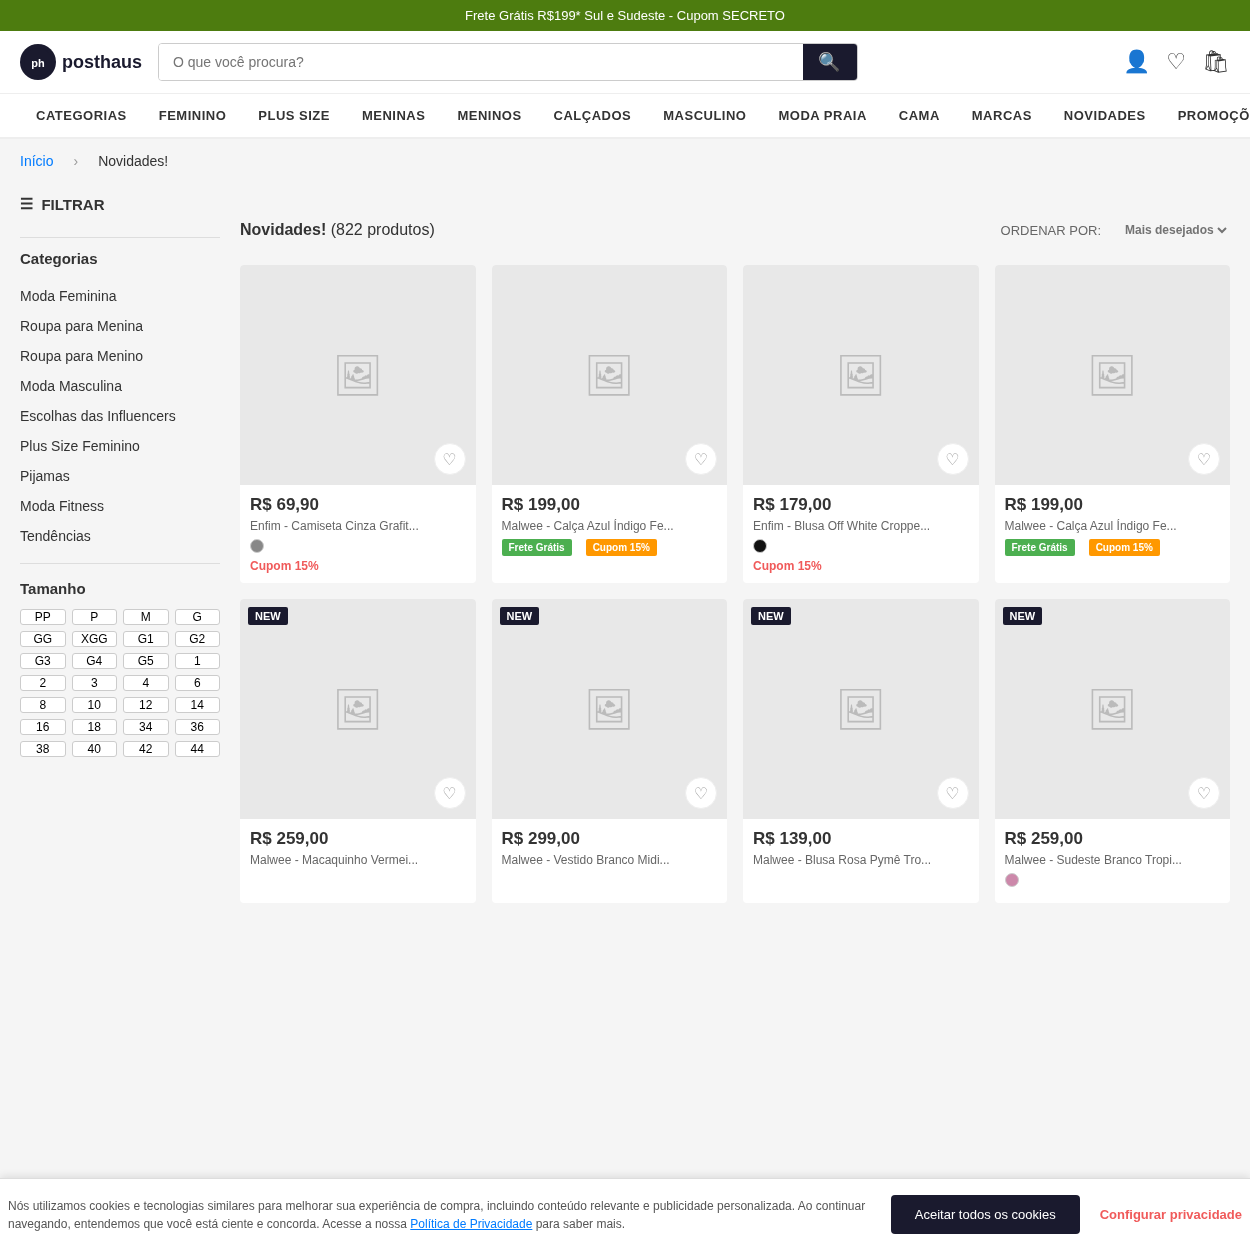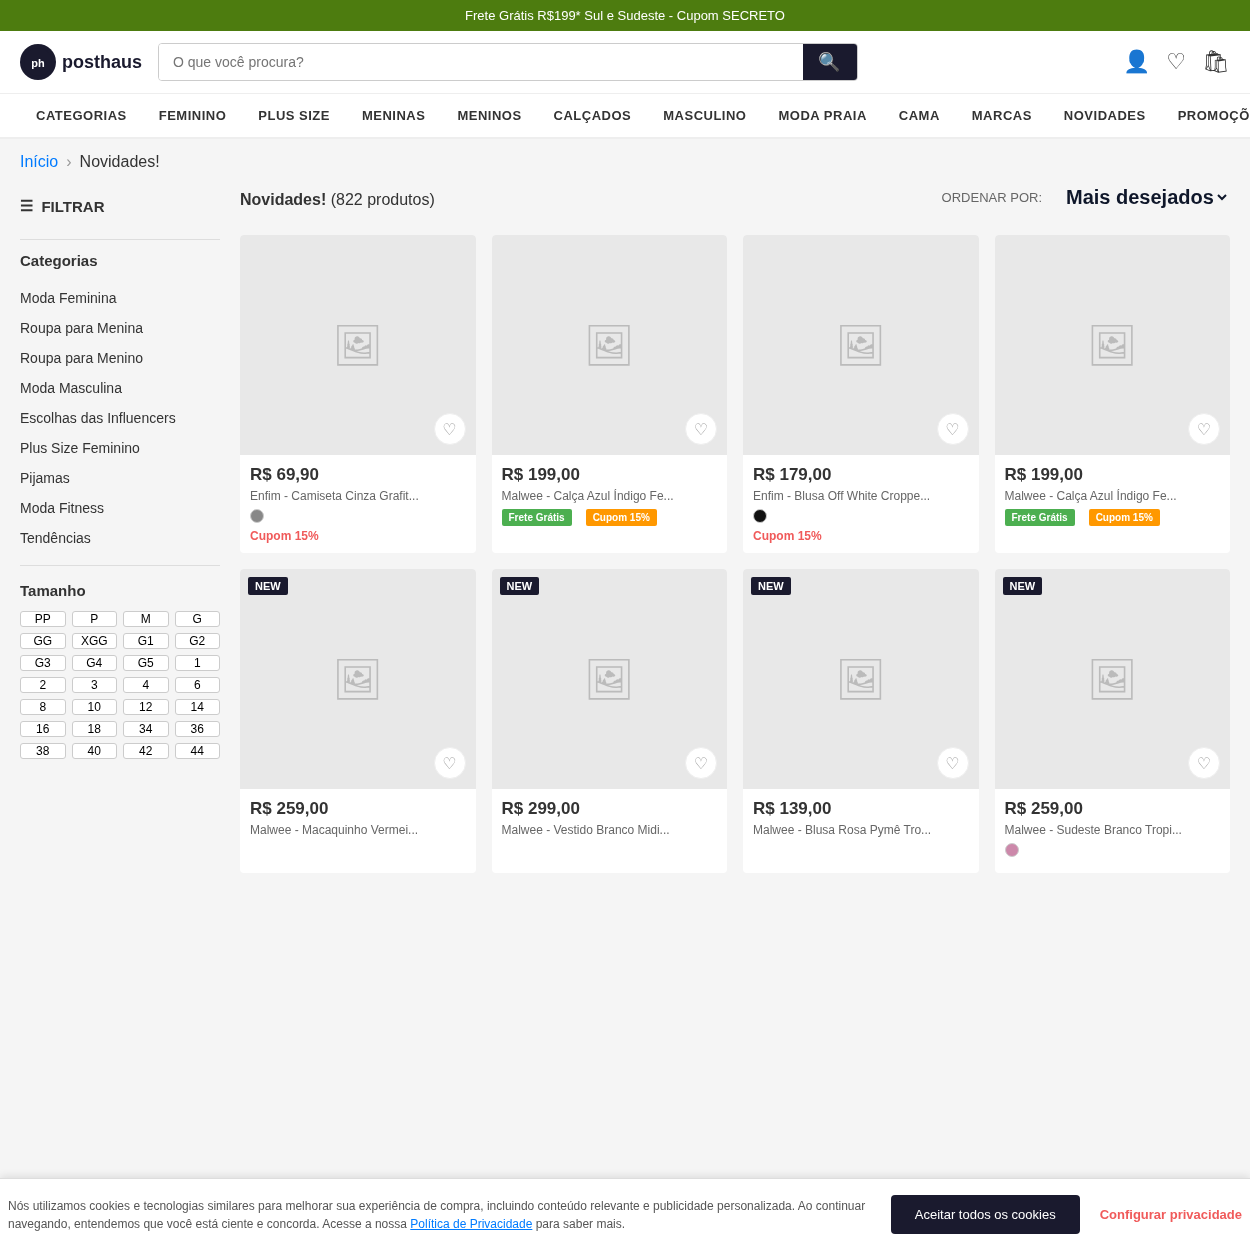--- a/index.html
+++ b/index.html
@@ -97,22 +97,22 @@
       text-transform: uppercase;
       letter-spacing: 0.5px;
       white-space: nowrap;
     }
 
     
     .breadcrumb {
       padding: 14px 20px;
       display: flex;
       align-items: center;
-      gap: 8px;
-      font-size: 16px;
+      gap: 20px;
+      font-size: 14px;
       text-align: center;
     }
     .breadcrumb-link { color: #007bff; cursor: pointer; }
     .breadcrumb-sep { color: #999; }
     .breadcrumb-current { color: #333; }
 
     
     .main-layout {
       display: flex;
       gap: 0;
@@ -171,41 +171,42 @@
       cursor: pointer;
       font-size: 12px;
       border-radius: 3px;
     }
 
     
     .product-area { flex: 1; }
 
     .product-area-header {
       display: flex;
-      align-items: flex-end;
+      align-items: center;
       justify-content: space-between;
       margin-bottom: 16px;
       padding-bottom: 10px;
+      margin-top: 38px;
     }
     .product-count {
       font-size: 16px;
       font-weight: normal;
     }
     .sort-area {
       display: flex;
       align-items: center;
       gap: 20px;
     }
     .sort-label { font-size: 13px; color: #666; }
     .sort-select {
       border: none;
-      font-size: 20px;
-      font-weight: bold;
-      cursor: pointer;
-      color: #0f172a;
+      font-size: 12px;
+      font-weight: bold;
+      cursor: pointer;
+      color: #737373;
       background: transparent;
     }
 
     .product-grid {
       display: grid;
       grid-template-columns: repeat(4, 1fr);
       gap: 16px;
     }
     .product-card {
       background: white;

